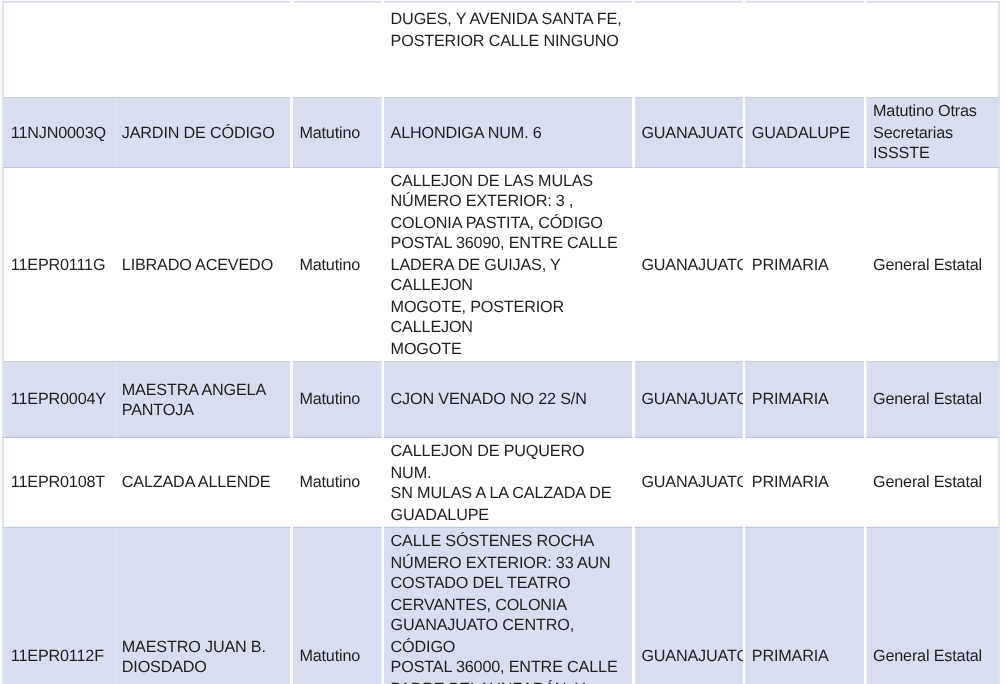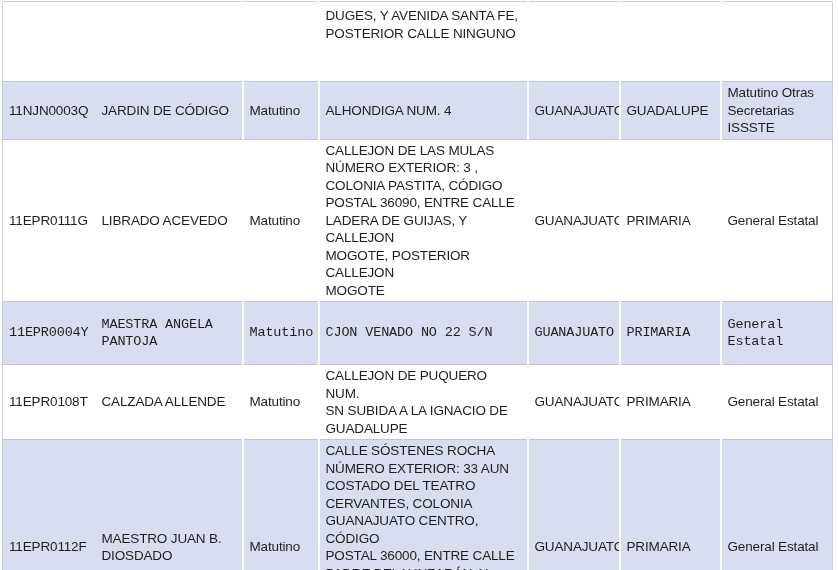--- a/index.html
+++ b/index.html
@@ -41,21 +41,21 @@
     border-bottom: 1px solid var(--rowline, #bcc5e4);
   }
   tr.band td {
     background: var(--band, #d9ddf0);
   }
   
   td.sep { border-right: 2px solid var(--sep, #ffffff); }
   tr.r0 { height: 80px; }
   tr.r1 { height: 50px; }
   tr.r2 { height: 131px; }
-  tr.r3 { height: 63px; font-family: Liberation Mono, monospace; }
+  tr.r3 { height: 63px; }
   tr.r4 { height: 63px; }
   tr.r5 { height: 178px; }
   tr.r0 td { vertical-align: top; padding-top: 5px; }
   col.c-id    { width: 93px; }
   col.c-name  { width: 147px; }
   col.c-shift { width: 76px; }
   col.c-addr  { width: 209px; }
   col.c-city  { width: 92px; }
   col.c-level { width: 101px; }
   col.c-type  { width: 112px; }
@@ -82,21 +82,21 @@
         <td class="sep">DUGES, Y AVENIDA SANTA FE,
 POSTERIOR CALLE NINGUNO</td>
         <td class="sep"></td>
         <td class="sep"></td>
         <td></td>
       </tr>
       <tr class="r1 band">
         <td>11NJN0003Q</td>
         <td class="sep">JARDIN DE CÓDIGO</td>
         <td class="sep">Matutino</td>
-        <td class="sep">ALHONDIGA NUM. 4</td>
+        <td class="sep">ALHONDIGA NUM. 6</td>
         <td class="sep">GUANAJUATO</td>
         <td class="sep">GUADALUPE</td>
         <td>Matutino Otras
 Secretarias ISSSTE</td>
       </tr>
       <tr class="r2">
         <td>11EPR0111G</td>
         <td class="sep">LIBRADO ACEVEDO</td>
         <td class="sep">Matutino</td>
         <td class="sep">CALLEJON DE LAS MULAS
@@ -118,21 +118,21 @@
         <td class="sep">CJON VENADO NO 22 S/N</td>
         <td class="sep">GUANAJUATO</td>
         <td class="sep">PRIMARIA</td>
         <td>General Estatal</td>
       </tr>
       <tr class="r4">
         <td>11EPR0108T</td>
         <td class="sep">CALZADA ALLENDE</td>
         <td class="sep">Matutino</td>
         <td class="sep">CALLEJON DE PUQUERO NUM.
-SN SUBIDA A LA IGNACIO DE
+SN MULAS A LA CALZADA DE
 GUADALUPE</td>
         <td class="sep">GUANAJUATO</td>
         <td class="sep">PRIMARIA</td>
         <td>General Estatal</td>
       </tr>
       <tr class="r5 band">
         <td>11EPR0112F</td>
         <td class="sep">MAESTRO JUAN B.
 DIOSDADO</td>
         <td class="sep">Matutino</td>

